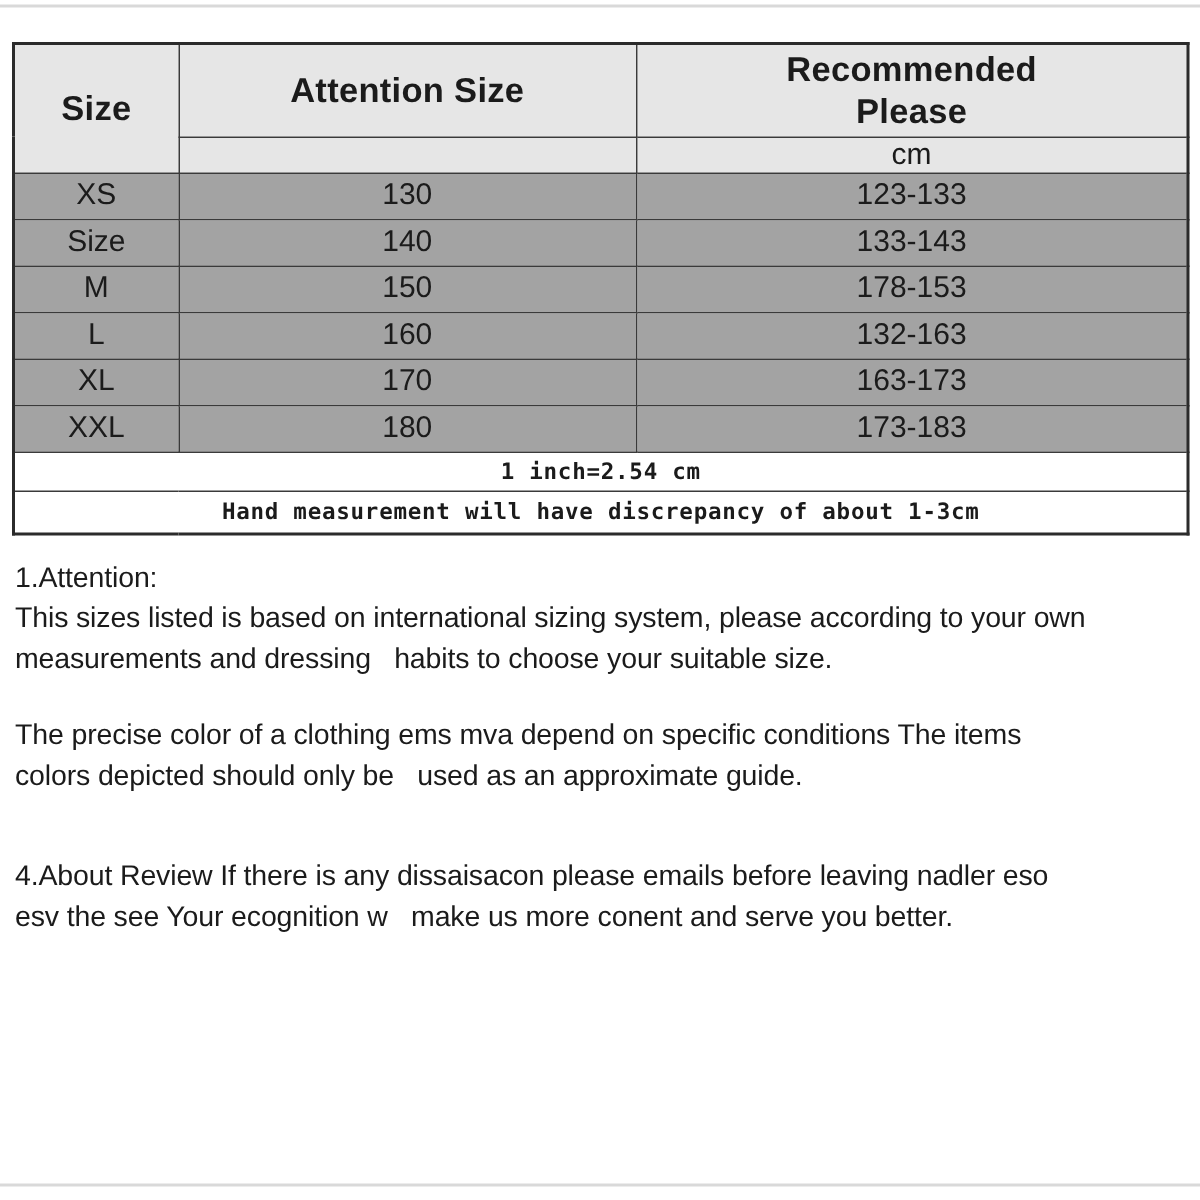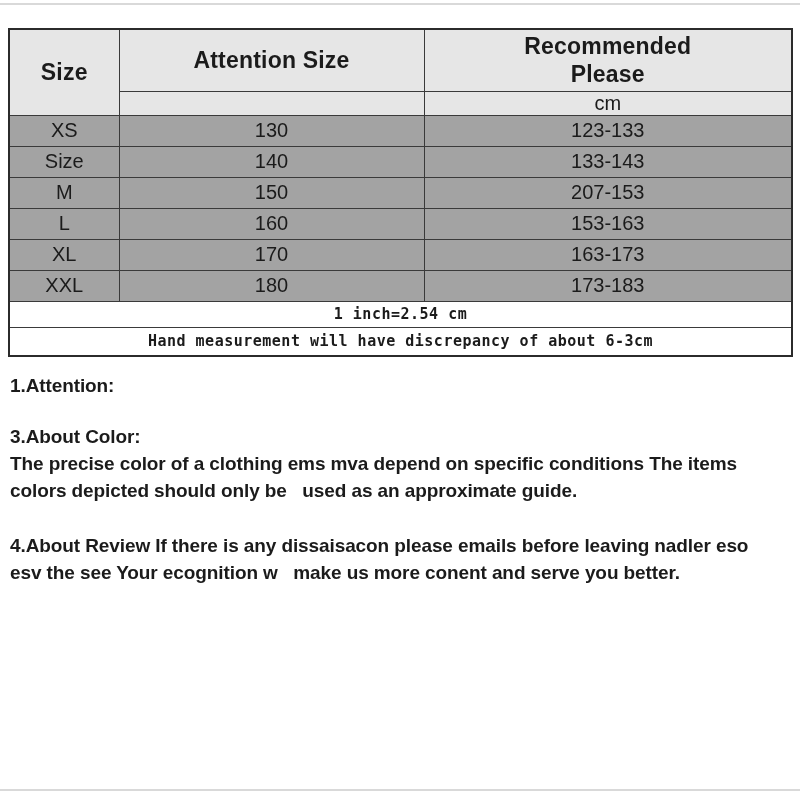--- a/index.html
+++ b/index.html
@@ -74,35 +74,34 @@
     font-size: 15px;
     letter-spacing: 0.5px;
     white-space: pre;
   }
 
   .text-sections {
     position: absolute;
     left: 10px;
     top: 372px;
     width: 782px;
-    font-weight: bold;
   }
   .section { margin: 0 0 22px 0; }
   .section .heading,
   .section .body {
     font-size: 19px;
     line-height: 27px;
     white-space: pre-wrap;
     letter-spacing: -0.1px;
   }
   .section .heading { margin: 0; }
   .section .body { margin: 0; }
   .section.s2 { margin-top: 21px; }
   .section.s3 { margin-top: 24px; }
-  .section.s4 { margin-top: 28px; }
+  .section.s4 { margin-top: 40px; }
 </style>
 </head>
 <body>
 
 <div class="page">
 
   <div class="edge-line top"></div>
 
   <table class="size-chart">
     <colgroup>
@@ -128,55 +127,56 @@
         <td class="data-cell">123-133</td>
       </tr>
       <tr class="data-row">
         <td class="data-cell">Size</td>
         <td class="data-cell">140</td>
         <td class="data-cell">133-143</td>
       </tr>
       <tr class="data-row">
         <td class="data-cell">M</td>
         <td class="data-cell">150</td>
-        <td class="data-cell">207-153</td>
+        <td class="data-cell">178-153</td>
       </tr>
       <tr class="data-row">
         <td class="data-cell">L</td>
         <td class="data-cell">160</td>
-        <td class="data-cell">153-163</td>
+        <td class="data-cell">132-163</td>
       </tr>
       <tr class="data-row">
         <td class="data-cell">XL</td>
         <td class="data-cell">170</td>
         <td class="data-cell">163-173</td>
       </tr>
       <tr class="data-row">
         <td class="data-cell">XXL</td>
         <td class="data-cell">180</td>
         <td class="data-cell">173-183</td>
       </tr>
 
       <tr class="note-row-1">
         <td class="note-cell" colspan="3">1 inch=2.54 cm</td>
       </tr>
       <tr class="note-row-2">
-        <td class="note-cell" colspan="3">Hand measurement will have discrepancy of about 6-3cm</td>
+        <td class="note-cell" colspan="3">Hand measurement will have discrepancy of about 1-3cm</td>
       </tr>
     </tbody>
   </table>
 
   <div class="text-sections">
     <div class="section s1">
       <div class="heading">1.Attention:</div>
+      <div class="body">This sizes listed is based on international sizing system, please according to your own
+measurements and dressing   habits to choose your suitable size.</div>
     </div>
     <div class="section s2">
     </div>
     <div class="section s3">
-      <div class="heading">3.About Color:</div>
       <div class="body">The precise color of a clothing ems mva depend on specific conditions The items
 colors depicted should only be   used as an approximate guide.</div>
     </div>
     <div class="section s4">
       <div class="body">4.About Review If there is any dissaisacon please emails before leaving nadler eso
 esv the see Your ecognition w   make us more conent and serve you better.</div>
     </div>
   </div>
 
   <div class="edge-line bottom"></div>

